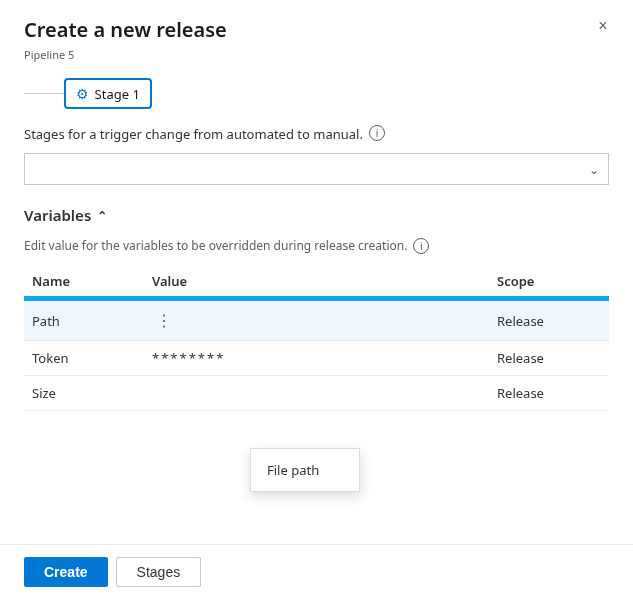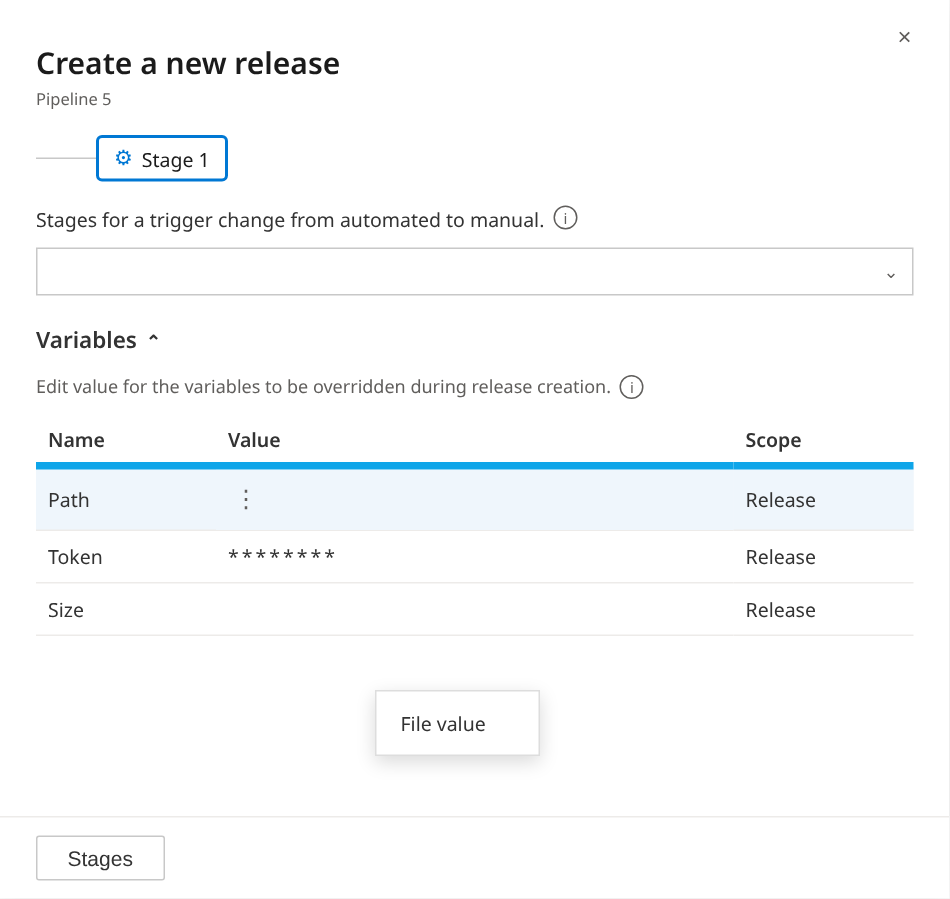--- a/index.html
+++ b/index.html
@@ -17,21 +17,21 @@
       background: #fff;
       width: 633px;
       height: 599px;
       box-shadow: 0 4px 24px rgba(0,0,0,0.2);
       position: relative;
       display: flex;
       flex-direction: column;
       overflow: hidden;
     }
     .dialog-header {
-      padding: 28px 24px 0 24px;
+      padding: 16px 24px 0 24px;
       flex-shrink: 0;
     }
     .close-btn {
       position: absolute;
       top: 12px;
       right: 16px;
       background: none;
       border: none;
       cursor: pointer;
       font-size: 16px;
@@ -342,21 +342,22 @@
           <tr>
             <td>Size</td>
             <td></td>
             <td class="scope-text">Release</td>
           </tr>
         </tbody>
       </table>
     </div>
 
     <div class="context-menu">
-      <div class="context-menu-item">File value</div>
+      <div class="context-menu-item">File path</div>
     </div>
 
   </div>
 
   <div class="dialog-footer">
+    <button class="btn-primary">Create</button>
     <button class="btn-secondary">Stages</button>
   </div>
 </div>
 
 </body></html>

